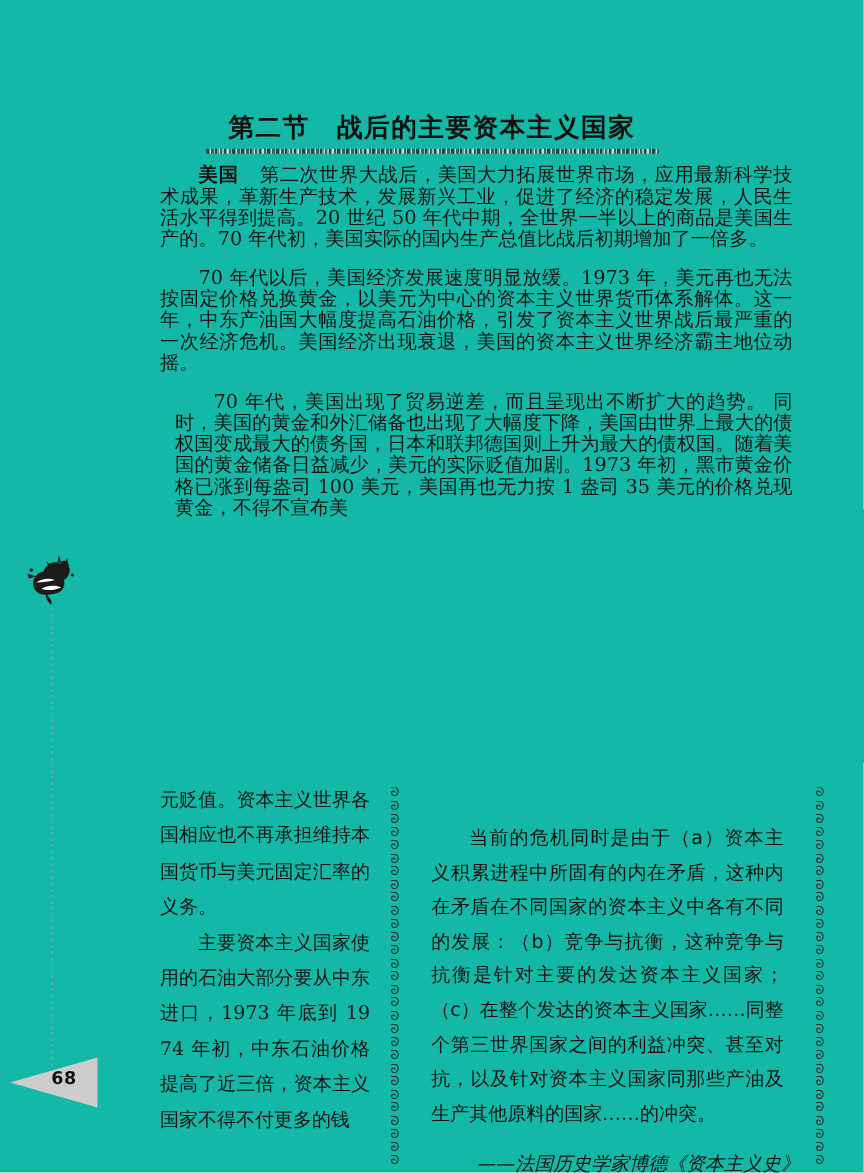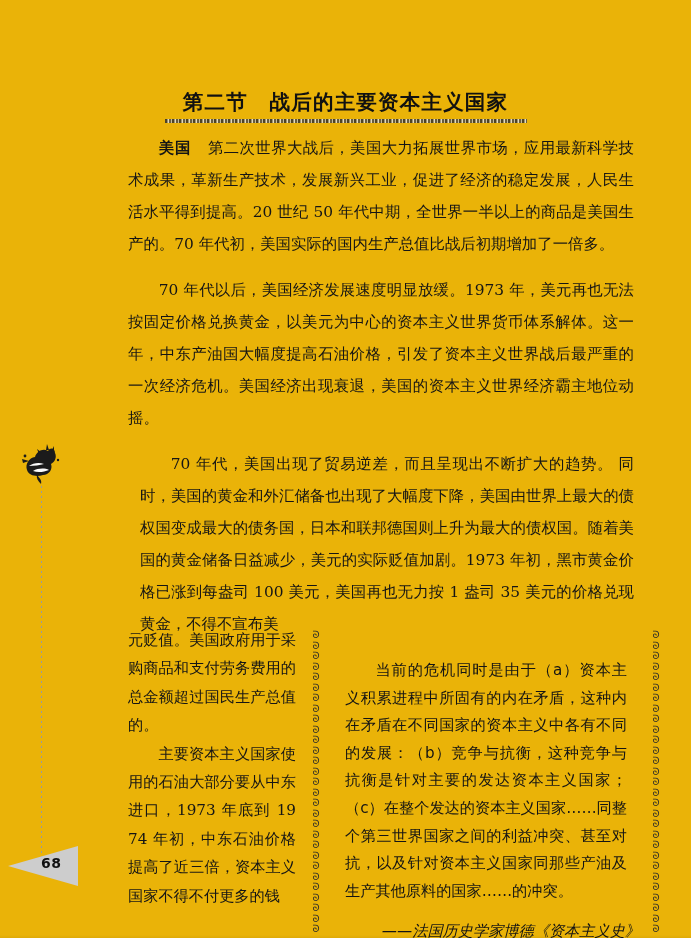--- a/index.html
+++ b/index.html
@@ -13,21 +13,21 @@
     position: relative;
     overflow: hidden;
     font-family: "DejaVu Serif", "Liberation Serif", serif;
     color: #1a1a1a;
     -webkit-font-smoothing: none;
   }
 
   .page {
     position: absolute;
     inset: 0;
-    background: #eab308;
+    background: #14b8a6;
   }
 
   
   .title-wrap {
     position: absolute;
     left: 0;
     right: 0;
     top: 88px;
     text-align: center;
   }
@@ -61,21 +61,21 @@
   
   .body-col {
     position: absolute;
     left: 128px;
     top: 132px;
     width: 506px;
   }
   p.para {
     margin: 0 0 14px 0;
     font-size: 15.4px;
-    line-height: 32px;
+    line-height: 17px;
     text-align: justify;
     text-justify: inter-ideograph;
     text-indent: 2em;
     color: #151515;
     word-break: break-all;
   }
   p.para.tight { margin-bottom: 13px; margin-left: 12px; }
   .lead {
     font-weight: bold;
     letter-spacing: .5px;
@@ -250,21 +250,21 @@
         <circle cx="41" cy="16" r="1.2"></circle>
         <path d="M20 31 C23 35 25 36 24 40 C21 37 19 34 20 31 Z"></path>
       </g>
     </svg>
   </div>
   <div class="margin-line"></div>
 
   <div class="bottom-region">
 
     <div class="narrow-col">
-      <p class="cont">元贬值。美国政府用于采购商品和支付劳务费用的总金额超过国民生产总值的。</p>
+      <p class="cont">元贬值。资本主义世界各国相应也不再承担维持本国货币与美元固定汇率的义务。</p>
       <p>主要资本主义国家使用的石油大部分要从中东进口，1973 年底到 1974 年初，中东石油价格提高了近三倍，资本主义国家不得不付更多的钱</p>
     </div>
 
     <div class="quote-box">
       <div class="chain left">
           <span>ᘐ</span>
           <span>ᘐ</span>
           <span>ᘐ</span>
           <span>ᘐ</span>
           <span>ᘐ</span>

